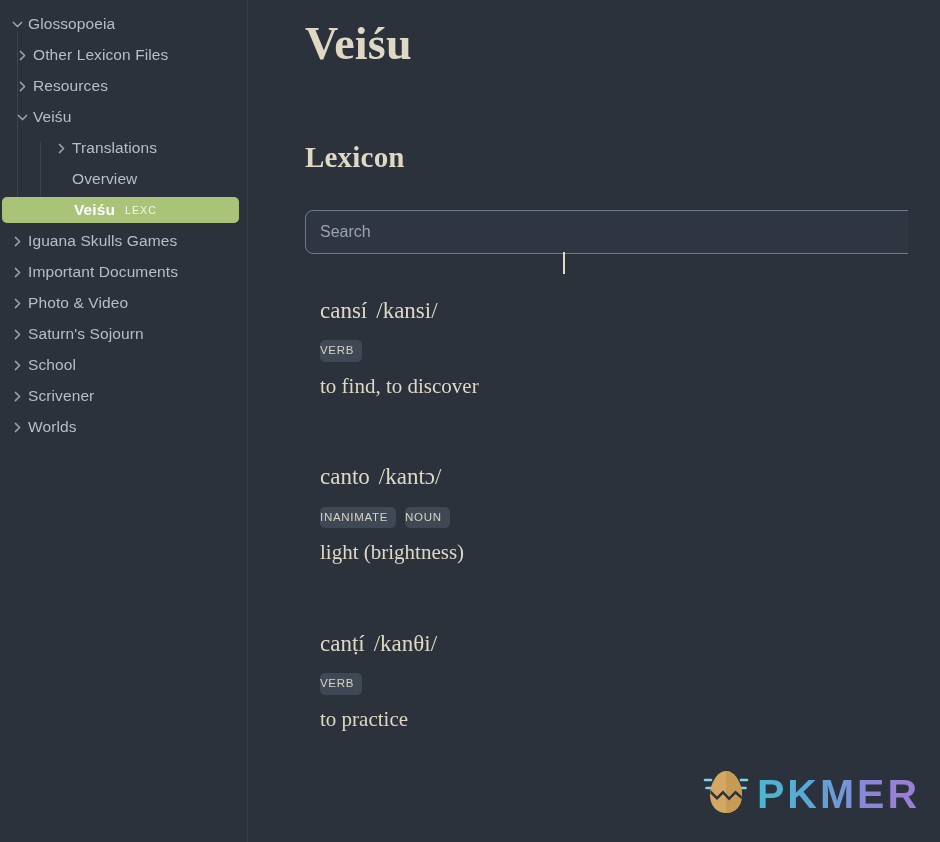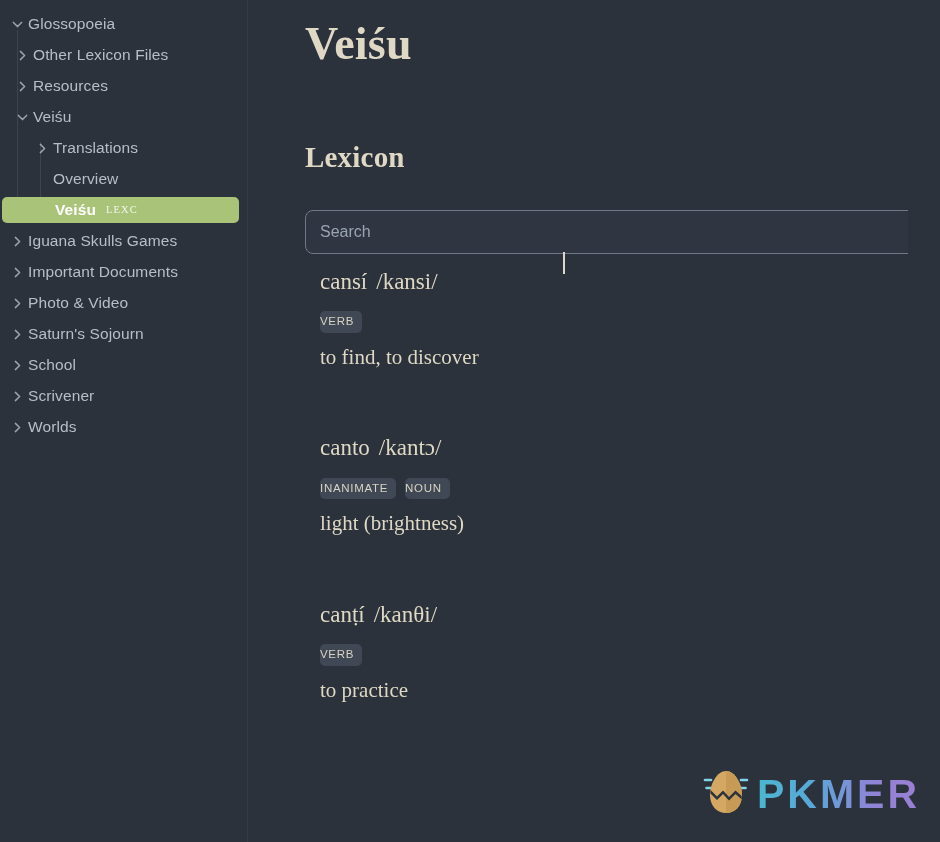--- a/index.html
+++ b/index.html
@@ -61,21 +61,21 @@
   .nav-label {
     font-size: 15.5px;
     color: #b6bec8;
     letter-spacing: 0.1px;
     line-height: 1;
   }
 
   
   .lvl0 { padding-left: 6px; }
   .lvl1 { padding-left: 11px; }
-  .lvl2 { padding-left: 31px; }
+  .lvl2 { padding-left: 50px; }
 
   
   .guide {
     position: absolute;
     width: 1px;
     background: #3d444f;
     left: 0;
   }
 
   .nav-item.selected {
@@ -88,21 +88,20 @@
   }
   .nav-item.selected .chev { color: #ffffff; }
 
   .ext-badge {
     font-size: 10.5px;
     letter-spacing: 1.1px;
     color: #f2f5ec;
     margin-left: 10px;
     font-weight: normal;
     line-height: 1;
-    font-family: Liberation Serif, serif;
   }
 
   
   .main {
     flex: 1 1 auto;
     background: #2b323c;
     padding: 0;
     position: relative;
     overflow: hidden;
   }
@@ -150,21 +149,21 @@
   .caret {
     position: absolute;
     left: 315px;
     top: 252px;
     width: 2px;
     height: 22px;
     background: #ded8c4;
   }
 
   
-  .entries { margin-top: 14px; }
+  .entries { margin-top: 43px; }
 
   .entry { margin-bottom: 64px; padding-left: 15px; }
 
   .entry-head {
     font-family: "Liberation Serif", serif;
     font-size: 23px;
     color: #ded8c4;
     line-height: 1.2;
   }
   .entry-head .pron { margin-left: 9px; }

